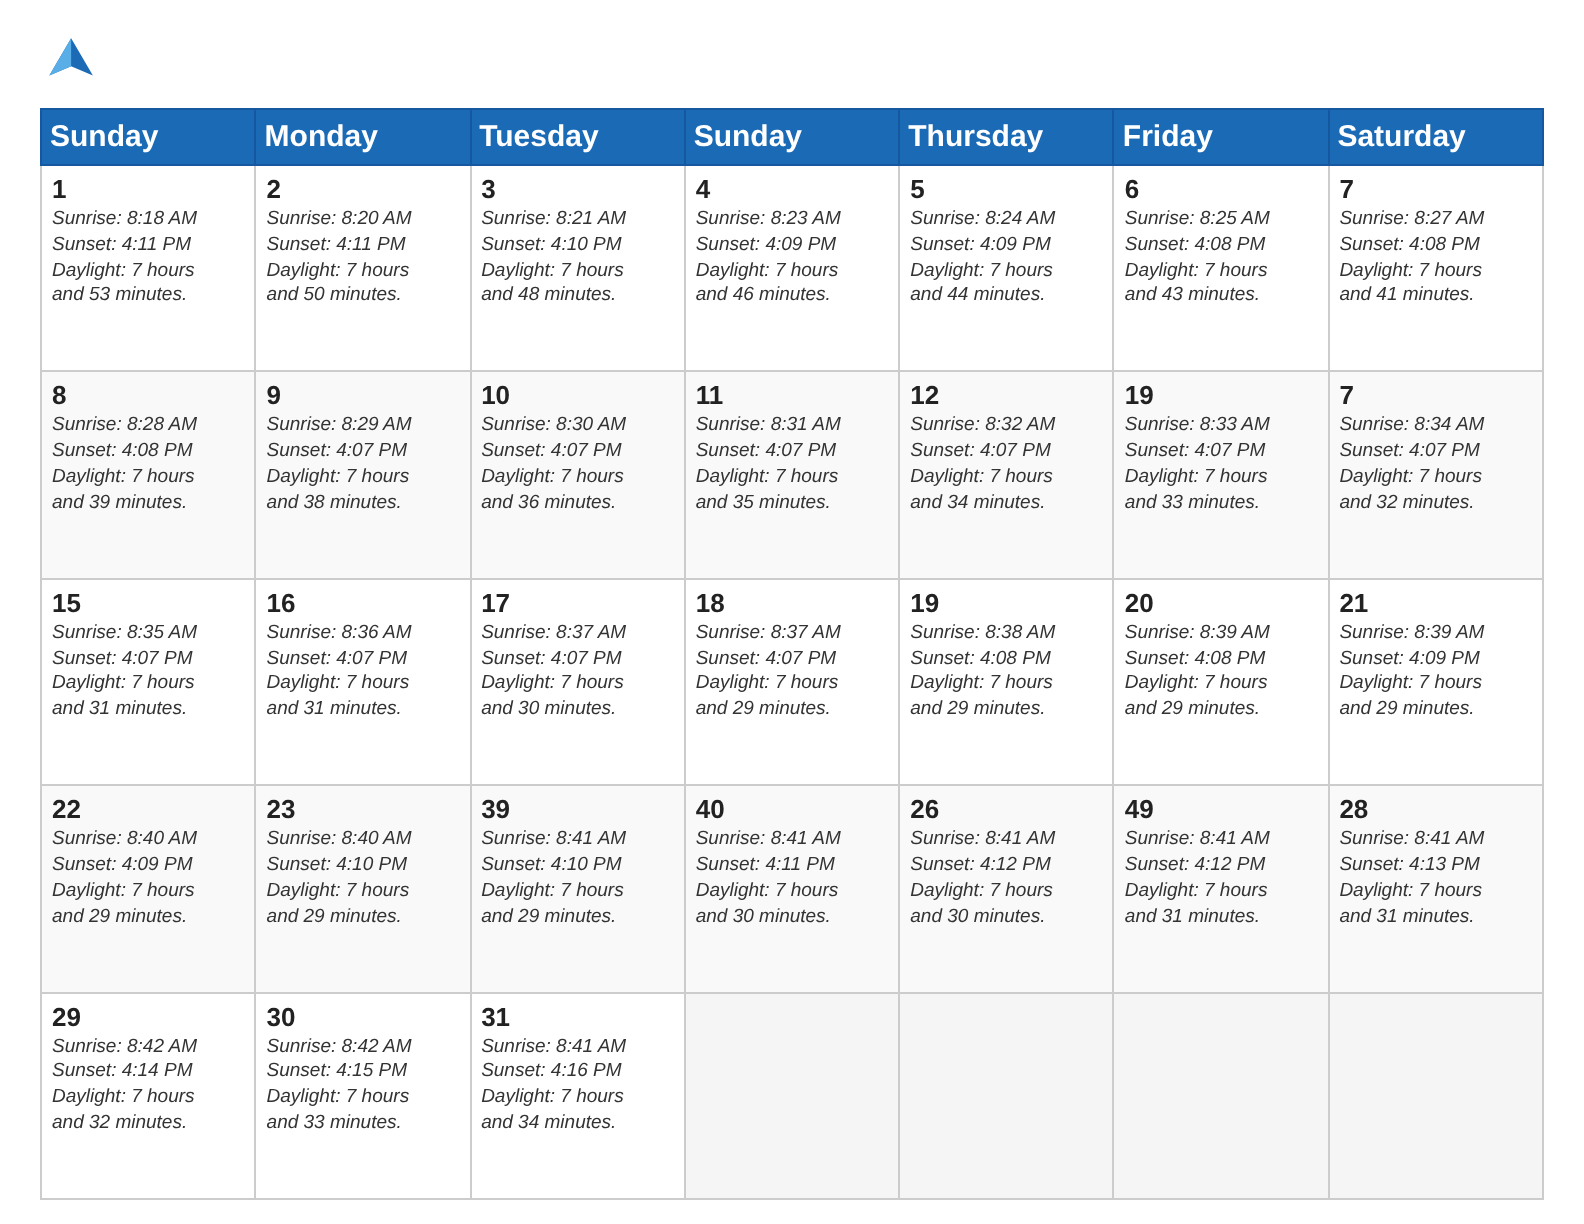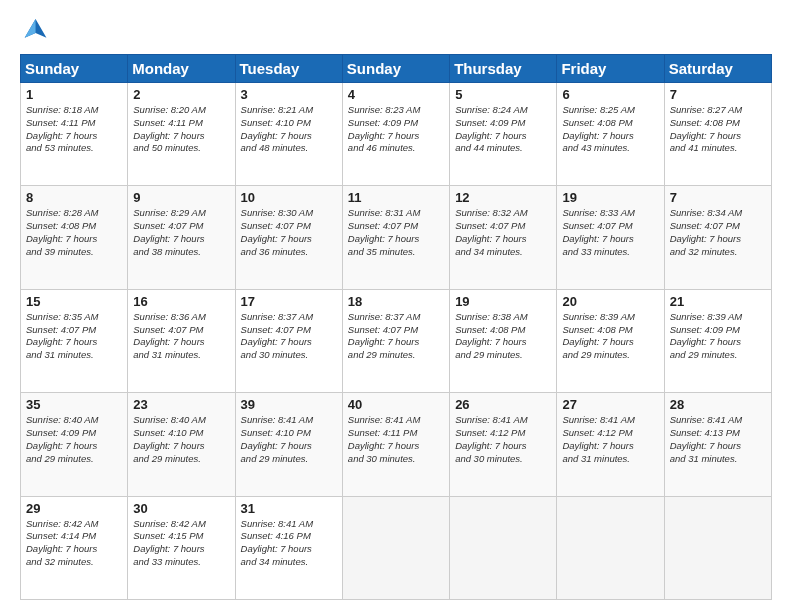--- a/index.html
+++ b/index.html
@@ -218,41 +218,41 @@
             <span class="day-num">20</span>
             <div class="cell-text">Sunrise: 8:39 AM<br>Sunset: 4:08 PM<br>Daylight: 7 hours<br>and 29 minutes.</div>
           </td>
           <td>
             <span class="day-num">21</span>
             <div class="cell-text">Sunrise: 8:39 AM<br>Sunset: 4:09 PM<br>Daylight: 7 hours<br>and 29 minutes.</div>
           </td>
         </tr>
         <tr>
           <td>
-            <span class="day-num">35</span>
+            <span class="day-num">22</span>
             <div class="cell-text">Sunrise: 8:40 AM<br>Sunset: 4:09 PM<br>Daylight: 7 hours<br>and 29 minutes.</div>
           </td>
           <td>
             <span class="day-num">23</span>
             <div class="cell-text">Sunrise: 8:40 AM<br>Sunset: 4:10 PM<br>Daylight: 7 hours<br>and 29 minutes.</div>
           </td>
           <td>
             <span class="day-num">39</span>
             <div class="cell-text">Sunrise: 8:41 AM<br>Sunset: 4:10 PM<br>Daylight: 7 hours<br>and 29 minutes.</div>
           </td>
           <td>
             <span class="day-num">40</span>
             <div class="cell-text">Sunrise: 8:41 AM<br>Sunset: 4:11 PM<br>Daylight: 7 hours<br>and 30 minutes.</div>
           </td>
           <td>
             <span class="day-num">26</span>
             <div class="cell-text">Sunrise: 8:41 AM<br>Sunset: 4:12 PM<br>Daylight: 7 hours<br>and 30 minutes.</div>
           </td>
           <td>
-            <span class="day-num">27</span>
+            <span class="day-num">49</span>
             <div class="cell-text">Sunrise: 8:41 AM<br>Sunset: 4:12 PM<br>Daylight: 7 hours<br>and 31 minutes.</div>
           </td>
           <td>
             <span class="day-num">28</span>
             <div class="cell-text">Sunrise: 8:41 AM<br>Sunset: 4:13 PM<br>Daylight: 7 hours<br>and 31 minutes.</div>
           </td>
         </tr>
         <tr>
           <td>
             <span class="day-num">29</span>

